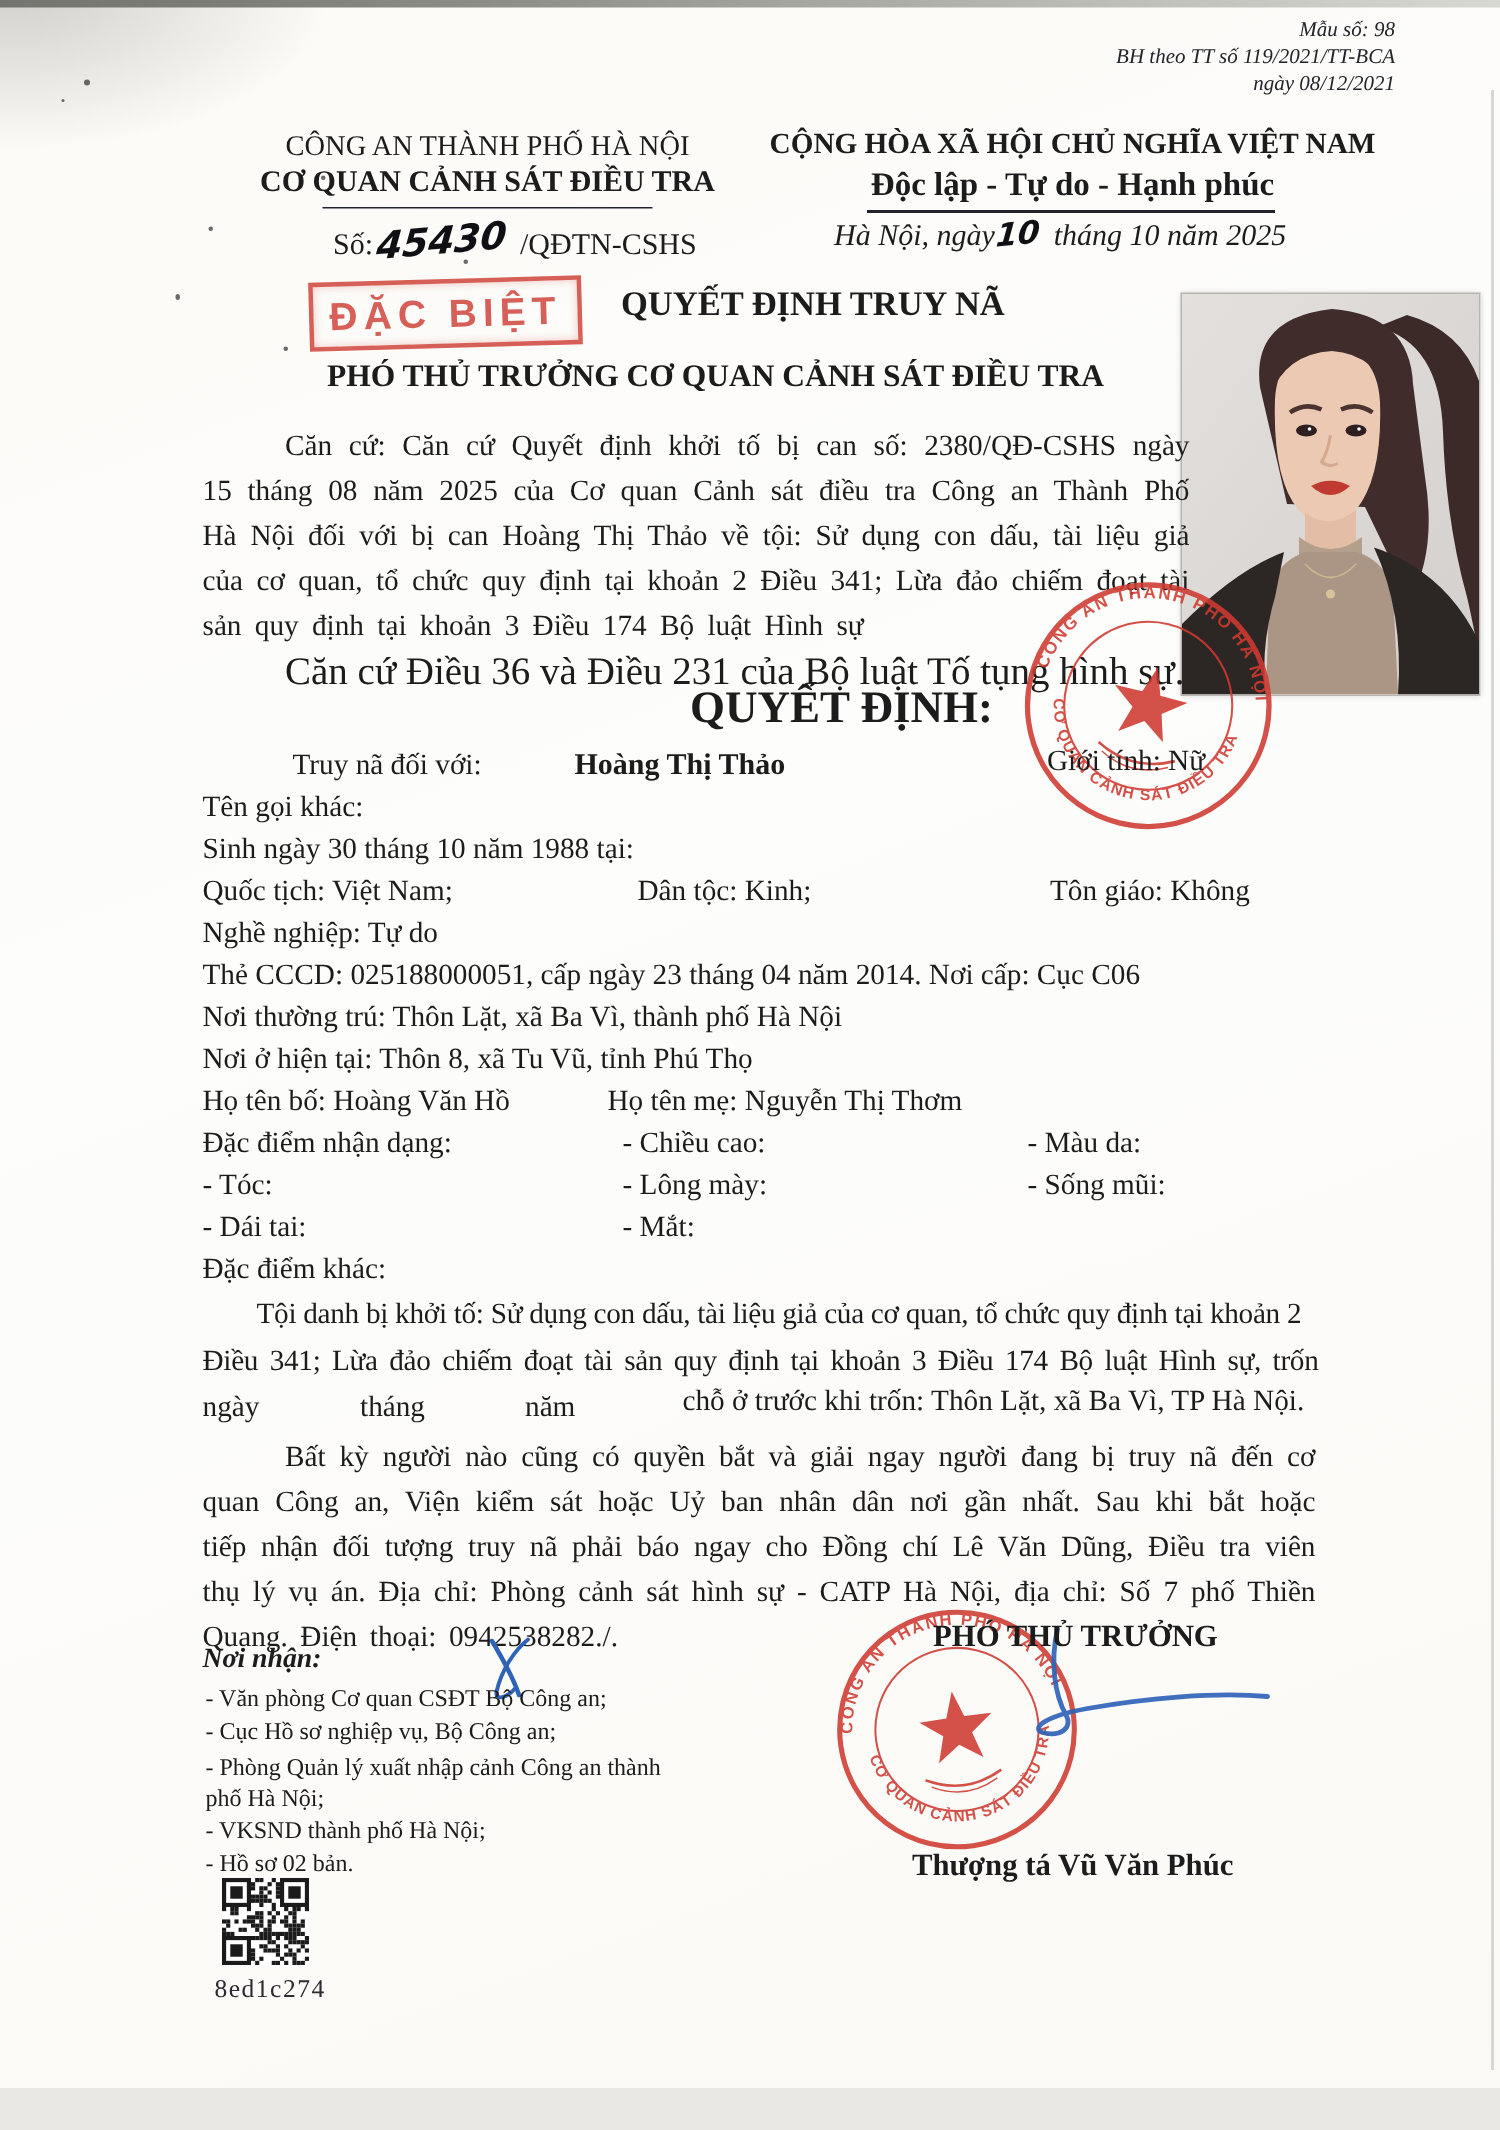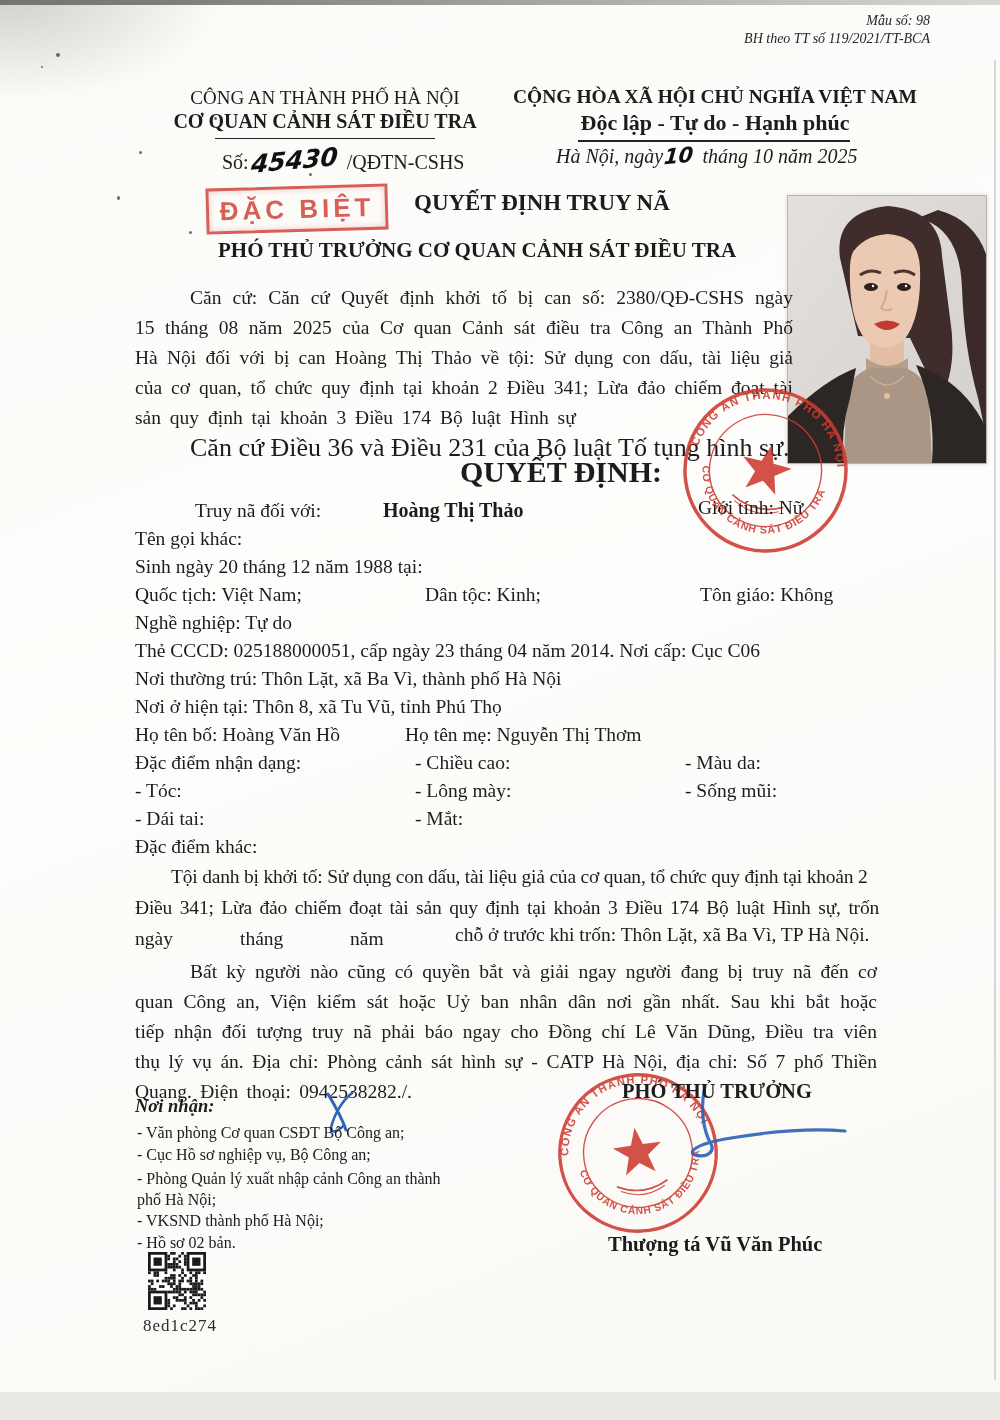--- a/index.html
+++ b/index.html
@@ -37,20 +37,21 @@
   <div class="speck" style="left:214px;top:117px;width:3px;height:3px;"></div>
   <div class="speck" style="left:139px;top:151px;width:3px;height:3px;"></div>
   <div class="speck" style="left:309px;top:173px;width:3px;height:3px;"></div>
   <div class="speck" style="left:117px;top:196px;width:3px;height:4px;"></div>
   <div class="speck" style="left:189px;top:231px;width:3px;height:3px;"></div>
   <div class="speck" style="left:41px;top:66px;width:2px;height:2px;"></div>
 
   <div class="abs meta" style="left:600px;top:12px;width:330px;">
     <div>Mẫu số: 98</div>
     <div>BH theo TT số 119/2021/TT-BCA</div>
+    <div>ngày 08/12/2021</div>
   </div>
 
   <div class="abs" style="left:150px;top:87px;width:350px;text-align:center;font-size:19px;">CÔNG AN THÀNH PHỐ HÀ NỘI</div>
   <div class="abs bold" style="left:142px;top:110px;width:366px;text-align:center;font-size:20px;">CƠ QUAN CẢNH SÁT ĐIỀU TRA</div>
   <div class="abs hline" style="left:215px;top:138px;width:220px;"></div>
   <div class="abs row" style="left:222px;top:146px;font-size:20px;">
     <span>Số:</span><span class="hand" style="font-size:25px;margin:0 4px 0 2px;">45430</span>
     <span>/QĐTN-CSHS</span>
   </div>
 
@@ -115,21 +116,21 @@
     <path d="M 70 136 Q 100 152 130 136" stroke="#cf3a31" stroke-width="2" fill="none"></path>
     <path d="M 74 142 Q 100 156 126 142" stroke="#cf3a31" stroke-width="1.2" fill="none"></path>
   </svg>
 
   <div class="abs bold" style="left:460px;top:455px;font-size:30px;">QUYẾT ĐỊNH:</div>
 
   <span class="abs row" style="left:195px;top:500px;">Truy nã đối với:</span>
   <span class="abs row bold" style="left:383px;top:499px;font-size:20px;">Hoàng Thị Thảo</span>
   <span class="abs row" style="left:698px;top:497px;z-index:5;">Giới tính: Nữ</span>
   <span class="abs row" style="left:135px;top:528px;">Tên gọi khác:</span>
-  <span class="abs row" style="left:135px;top:556px;">Sinh ngày 20 tháng 12 năm 1988 tại:</span>
+  <span class="abs row" style="left:135px;top:556px;">Sinh ngày 30 tháng 10 năm 1988 tại:</span>
   <span class="abs row" style="left:135px;top:584px;">Quốc tịch: Việt Nam;</span>
   <span class="abs row" style="left:425px;top:584px;">Dân tộc: Kinh;</span>
   <span class="abs row" style="left:700px;top:584px;">Tôn giáo: Không</span>
   <span class="abs row" style="left:135px;top:612px;">Nghề nghiệp: Tự do</span>
   <span class="abs row" style="left:135px;top:640px;">Thẻ CCCD: 025188000051, cấp ngày 23 tháng 04 năm 2014. Nơi cấp: Cục C06</span>
   <span class="abs row" style="left:135px;top:668px;">Nơi thường trú: Thôn Lặt, xã Ba Vì, thành phố Hà Nội</span>
   <span class="abs row" style="left:135px;top:696px;">Nơi ở hiện tại: Thôn 8, xã Tu Vũ, tỉnh Phú Thọ</span>
   <span class="abs row" style="left:135px;top:724px;">Họ tên bố: Hoàng Văn Hồ</span>
   <span class="abs row" style="left:405px;top:724px;">Họ tên mẹ: Nguyễn Thị Thơm</span>
   <span class="abs row" style="left:135px;top:752px;">Đặc điểm nhận dạng:</span>

